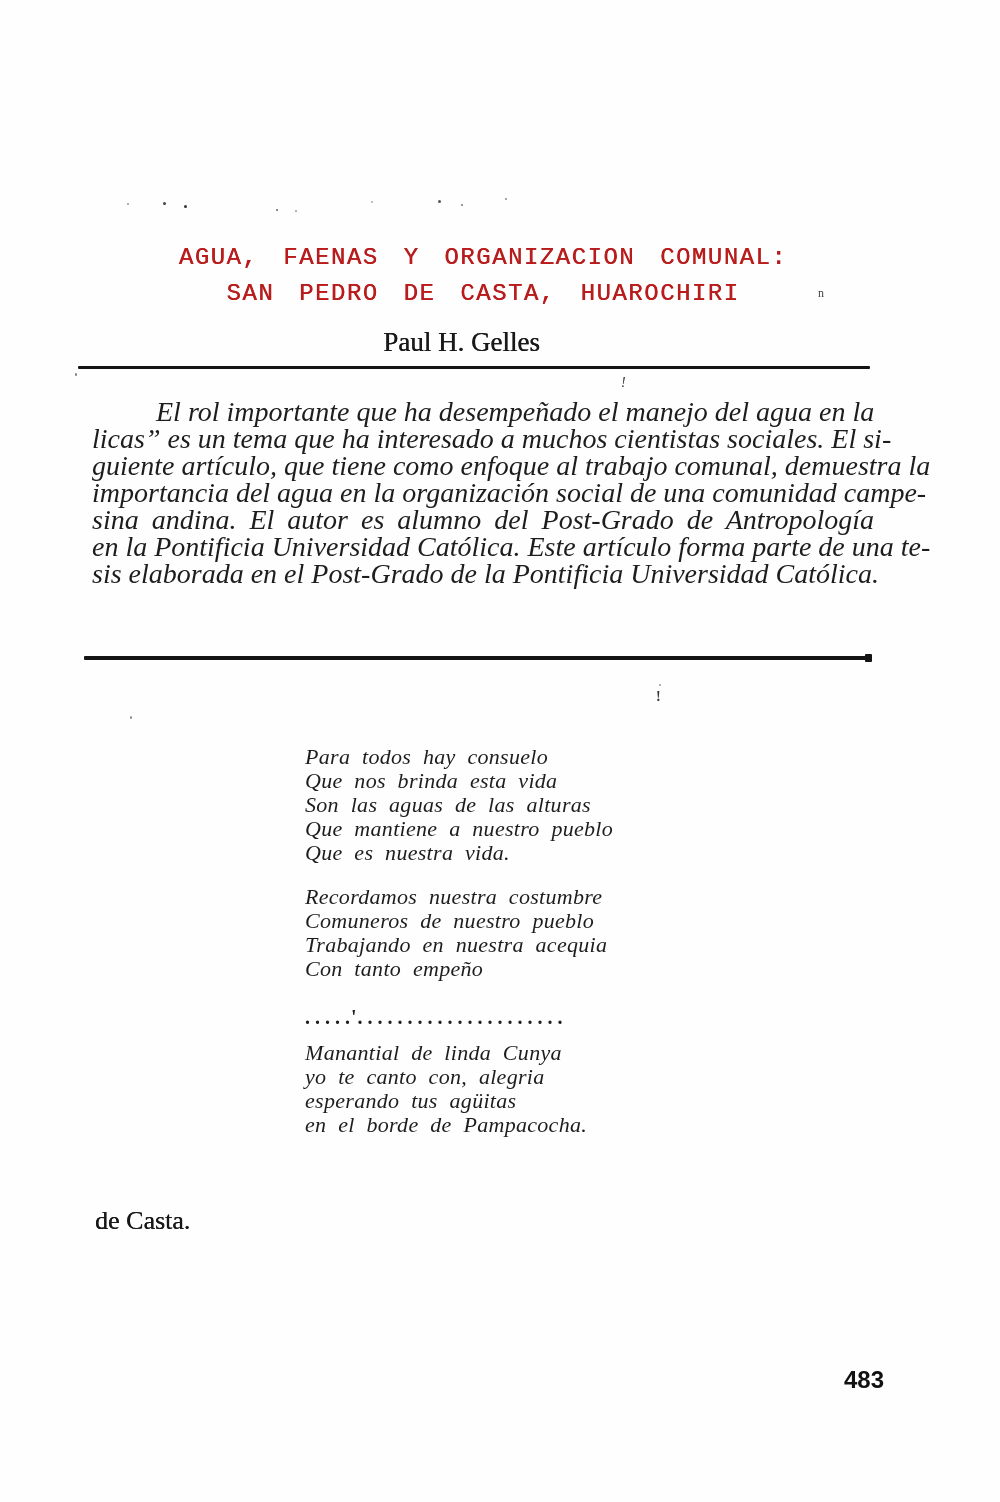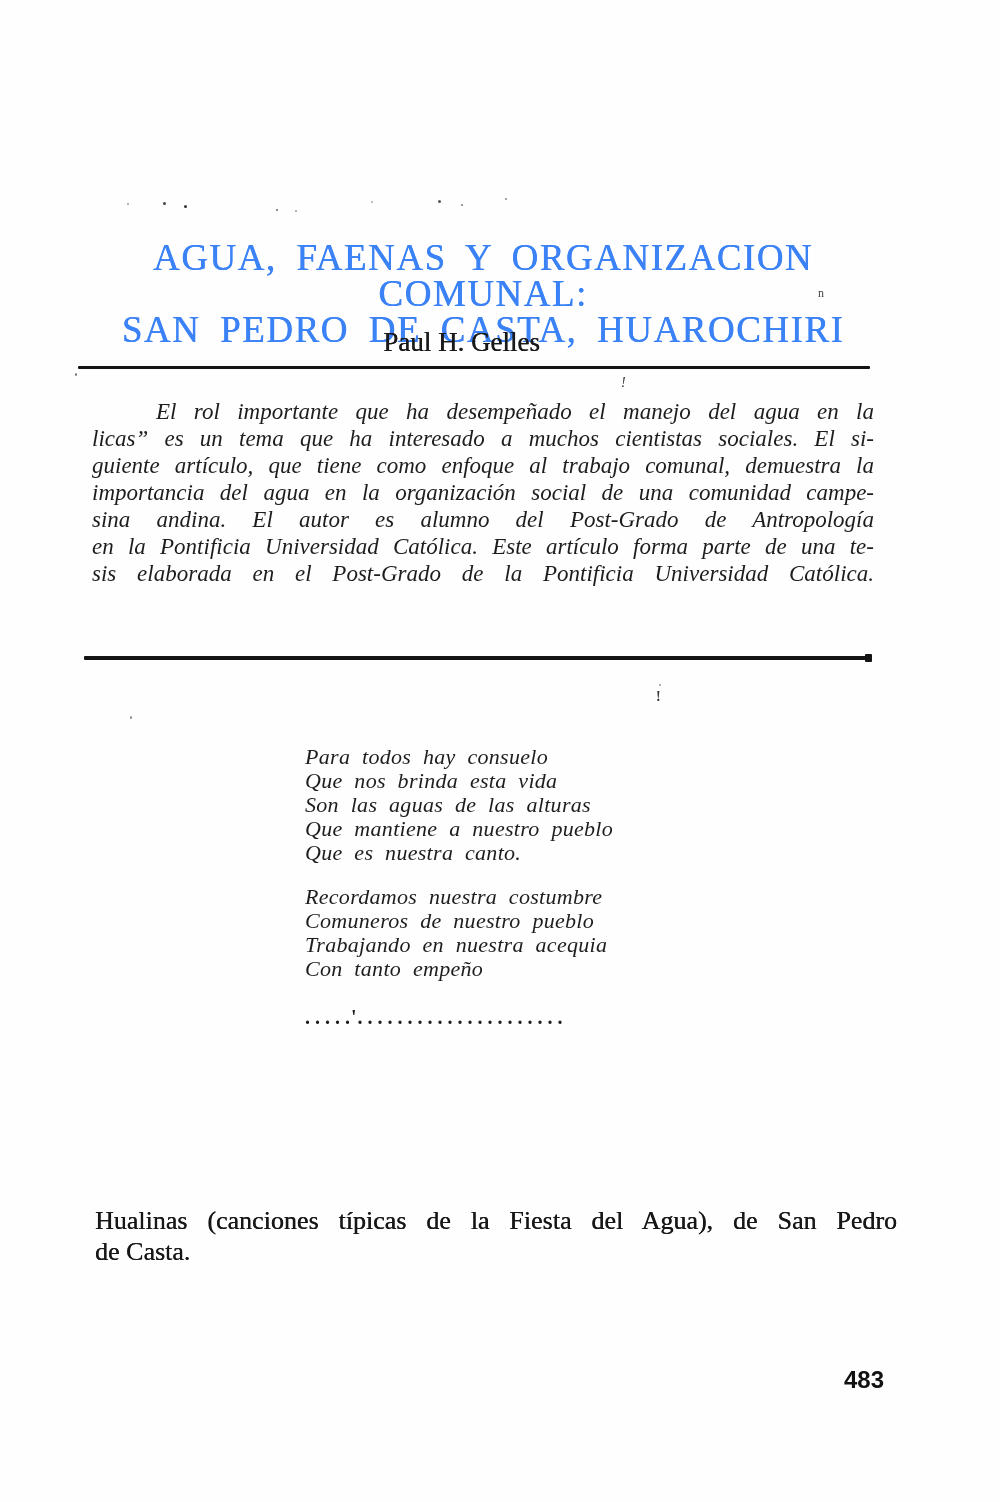--- a/index.html
+++ b/index.html
@@ -10,26 +10,27 @@
     margin:0 auto;
     overflow:hidden;
     font-family:"Liberation Serif", serif;
     color:#1b1b1b;
   }
   .abs{position:absolute;}
   
   .title-block{
     top:240px;left:90px;width:786px;
     text-align:center;
-    font-size:37px;
+    font-size:24px;
     line-height:36px;
     letter-spacing:1.5px;
     word-spacing:9px;
-    color:#3b82f6;
+    color:#b91c1c;
     text-shadow:0.4px 0 0 currentColor;
+    font-family:Liberation Mono, monospace;
   }
   
   .author-line{
     top:327px;left:90px;width:743px;
     text-align:center;
     font-size:27px;
     color:#191919;
     text-shadow:0.3px 0 0 currentColor;
   }
   
@@ -37,21 +38,21 @@
   .rule-1{top:366px;left:78px;width:792px;}
   .rule-2{top:656px;left:84px;width:786px;height:4px;}
   .rule-2::after{
     content:"";position:absolute;right:-2px;top:-2px;
     width:7px;height:8px;background:#141414;border-radius:1px;
   }
   
   .abstract{
     top:398px;left:92px;width:782px;
     font-style:italic;
-    font-size:23px;
+    font-size:28px;
     color:#1d1d1d;
   }
   .abstract .line{
     height:27px;line-height:27px;
     text-align:justify;text-align-last:justify;
     white-space:nowrap;
   }
   .abstract .line.first{padding-left:64px;}
   
   .poem{
@@ -127,33 +128,38 @@
 
   <div class="abs rule rule-2"></div>
   <span class="abs artifact artifact-2">!</span>
 
   <div class="abs poem">
     <div class="stanza-1">
       <div>Para todos hay consuelo</div>
       <div>Que nos brinda esta vida</div>
       <div>Son las aguas de las alturas</div>
       <div>Que mantiene a nuestro pueblo</div>
-      <div>Que es nuestra canto.</div>
+      <div>Que es nuestra vida.</div>
     </div>
     <div class="stanza-2">
       <div>Recordamos nuestra costumbre</div>
       <div>Comuneros de nuestro pueblo</div>
       <div>Trabajando en nuestra acequia</div>
       <div>Con tanto empeño</div>
     </div>
     <div class="poem-ellipsis">. . . . .'. . . . . . . . . . . . . . . . . . . . .</div>
+    <div class="stanza-3">
+      <div>Manantial de linda Cunya</div>
+      <div>yo te canto con, alegria</div>
+      <div>esperando tus agüitas</div>
+      <div>en el borde de Pampacocha.</div>
+    </div>
   </div>
 
   <div class="abs caption caption-hualinas">
-    <div class="just">Hualinas (canciones típicas de la Fiesta del Agua), de San Pedro</div>
     <div>de Casta.</div>
   </div>
 
   <div class="abs page-number">483</div>
 
   <span class="speck" style="left:127px;top:203px;width:2px;height:2px;background:#999;"></span>
   <span class="speck" style="left:163px;top:202px;width:3px;height:3px;background:#444;"></span>
   <span class="speck" style="left:184px;top:205px;width:3px;height:3px;background:#333;"></span>
   <span class="speck" style="left:276px;top:209px;width:2px;height:2px;background:#666;"></span>
   <span class="speck" style="left:295px;top:210px;width:2px;height:2px;background:#999;"></span>

